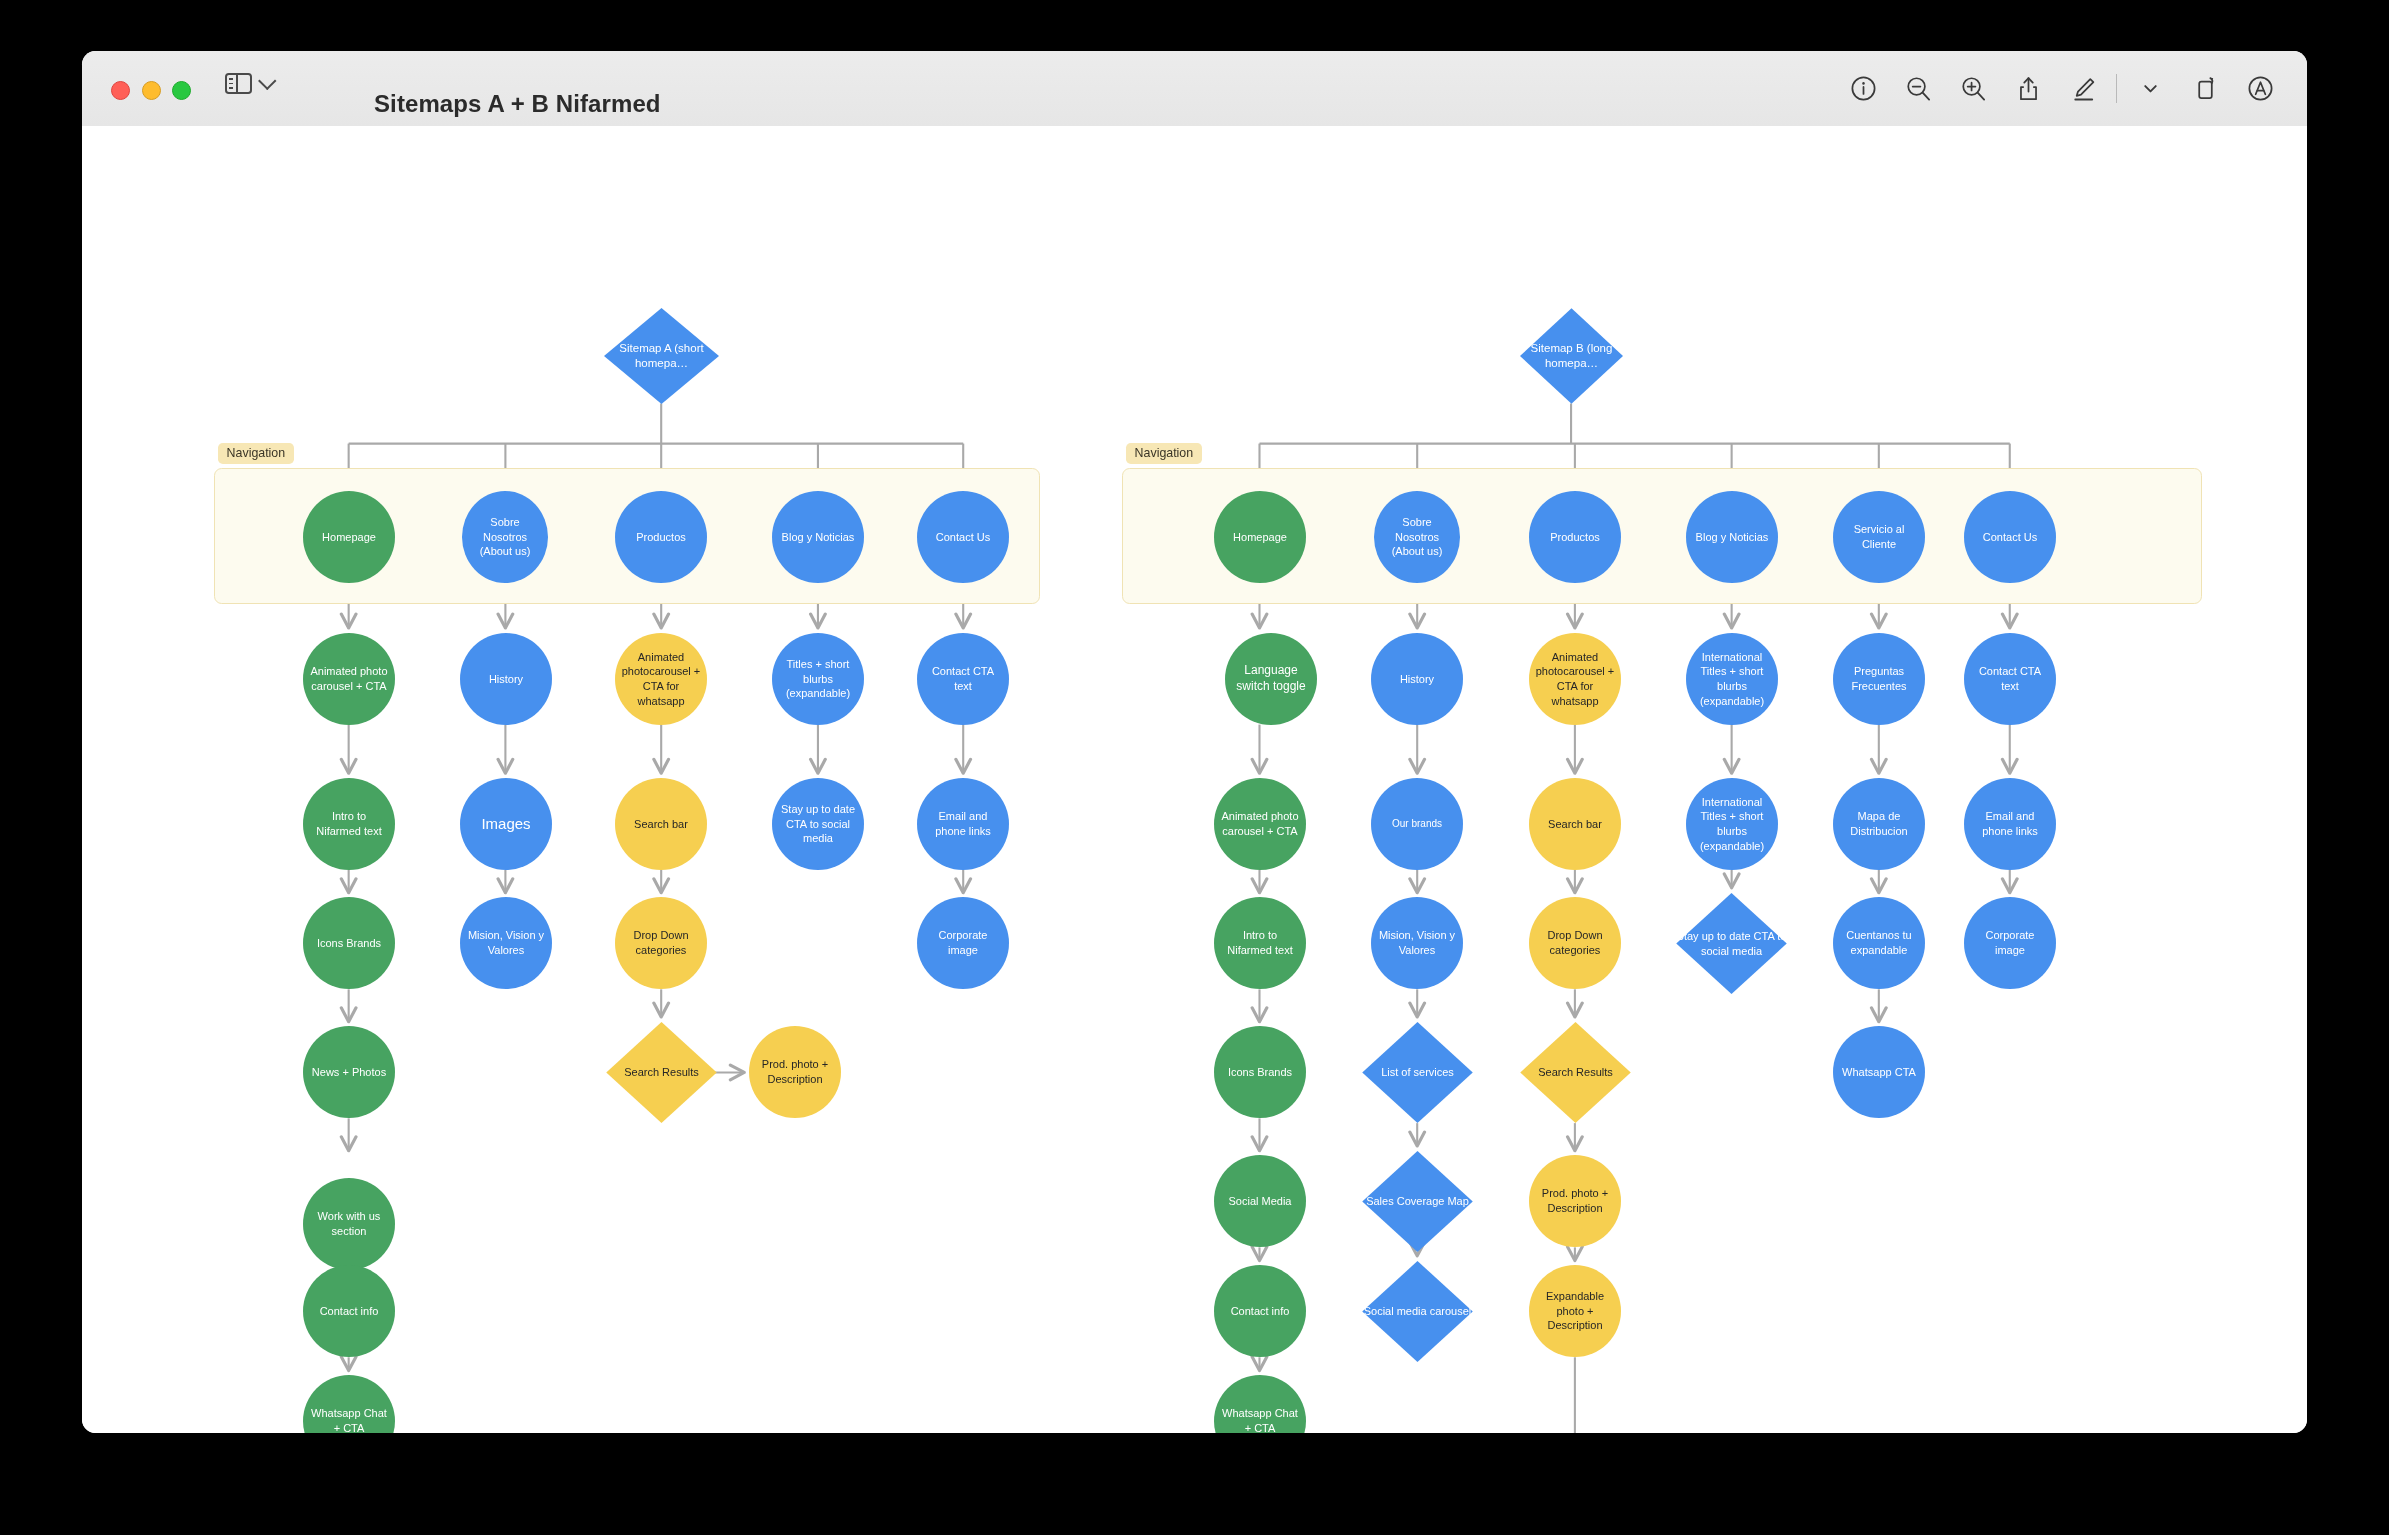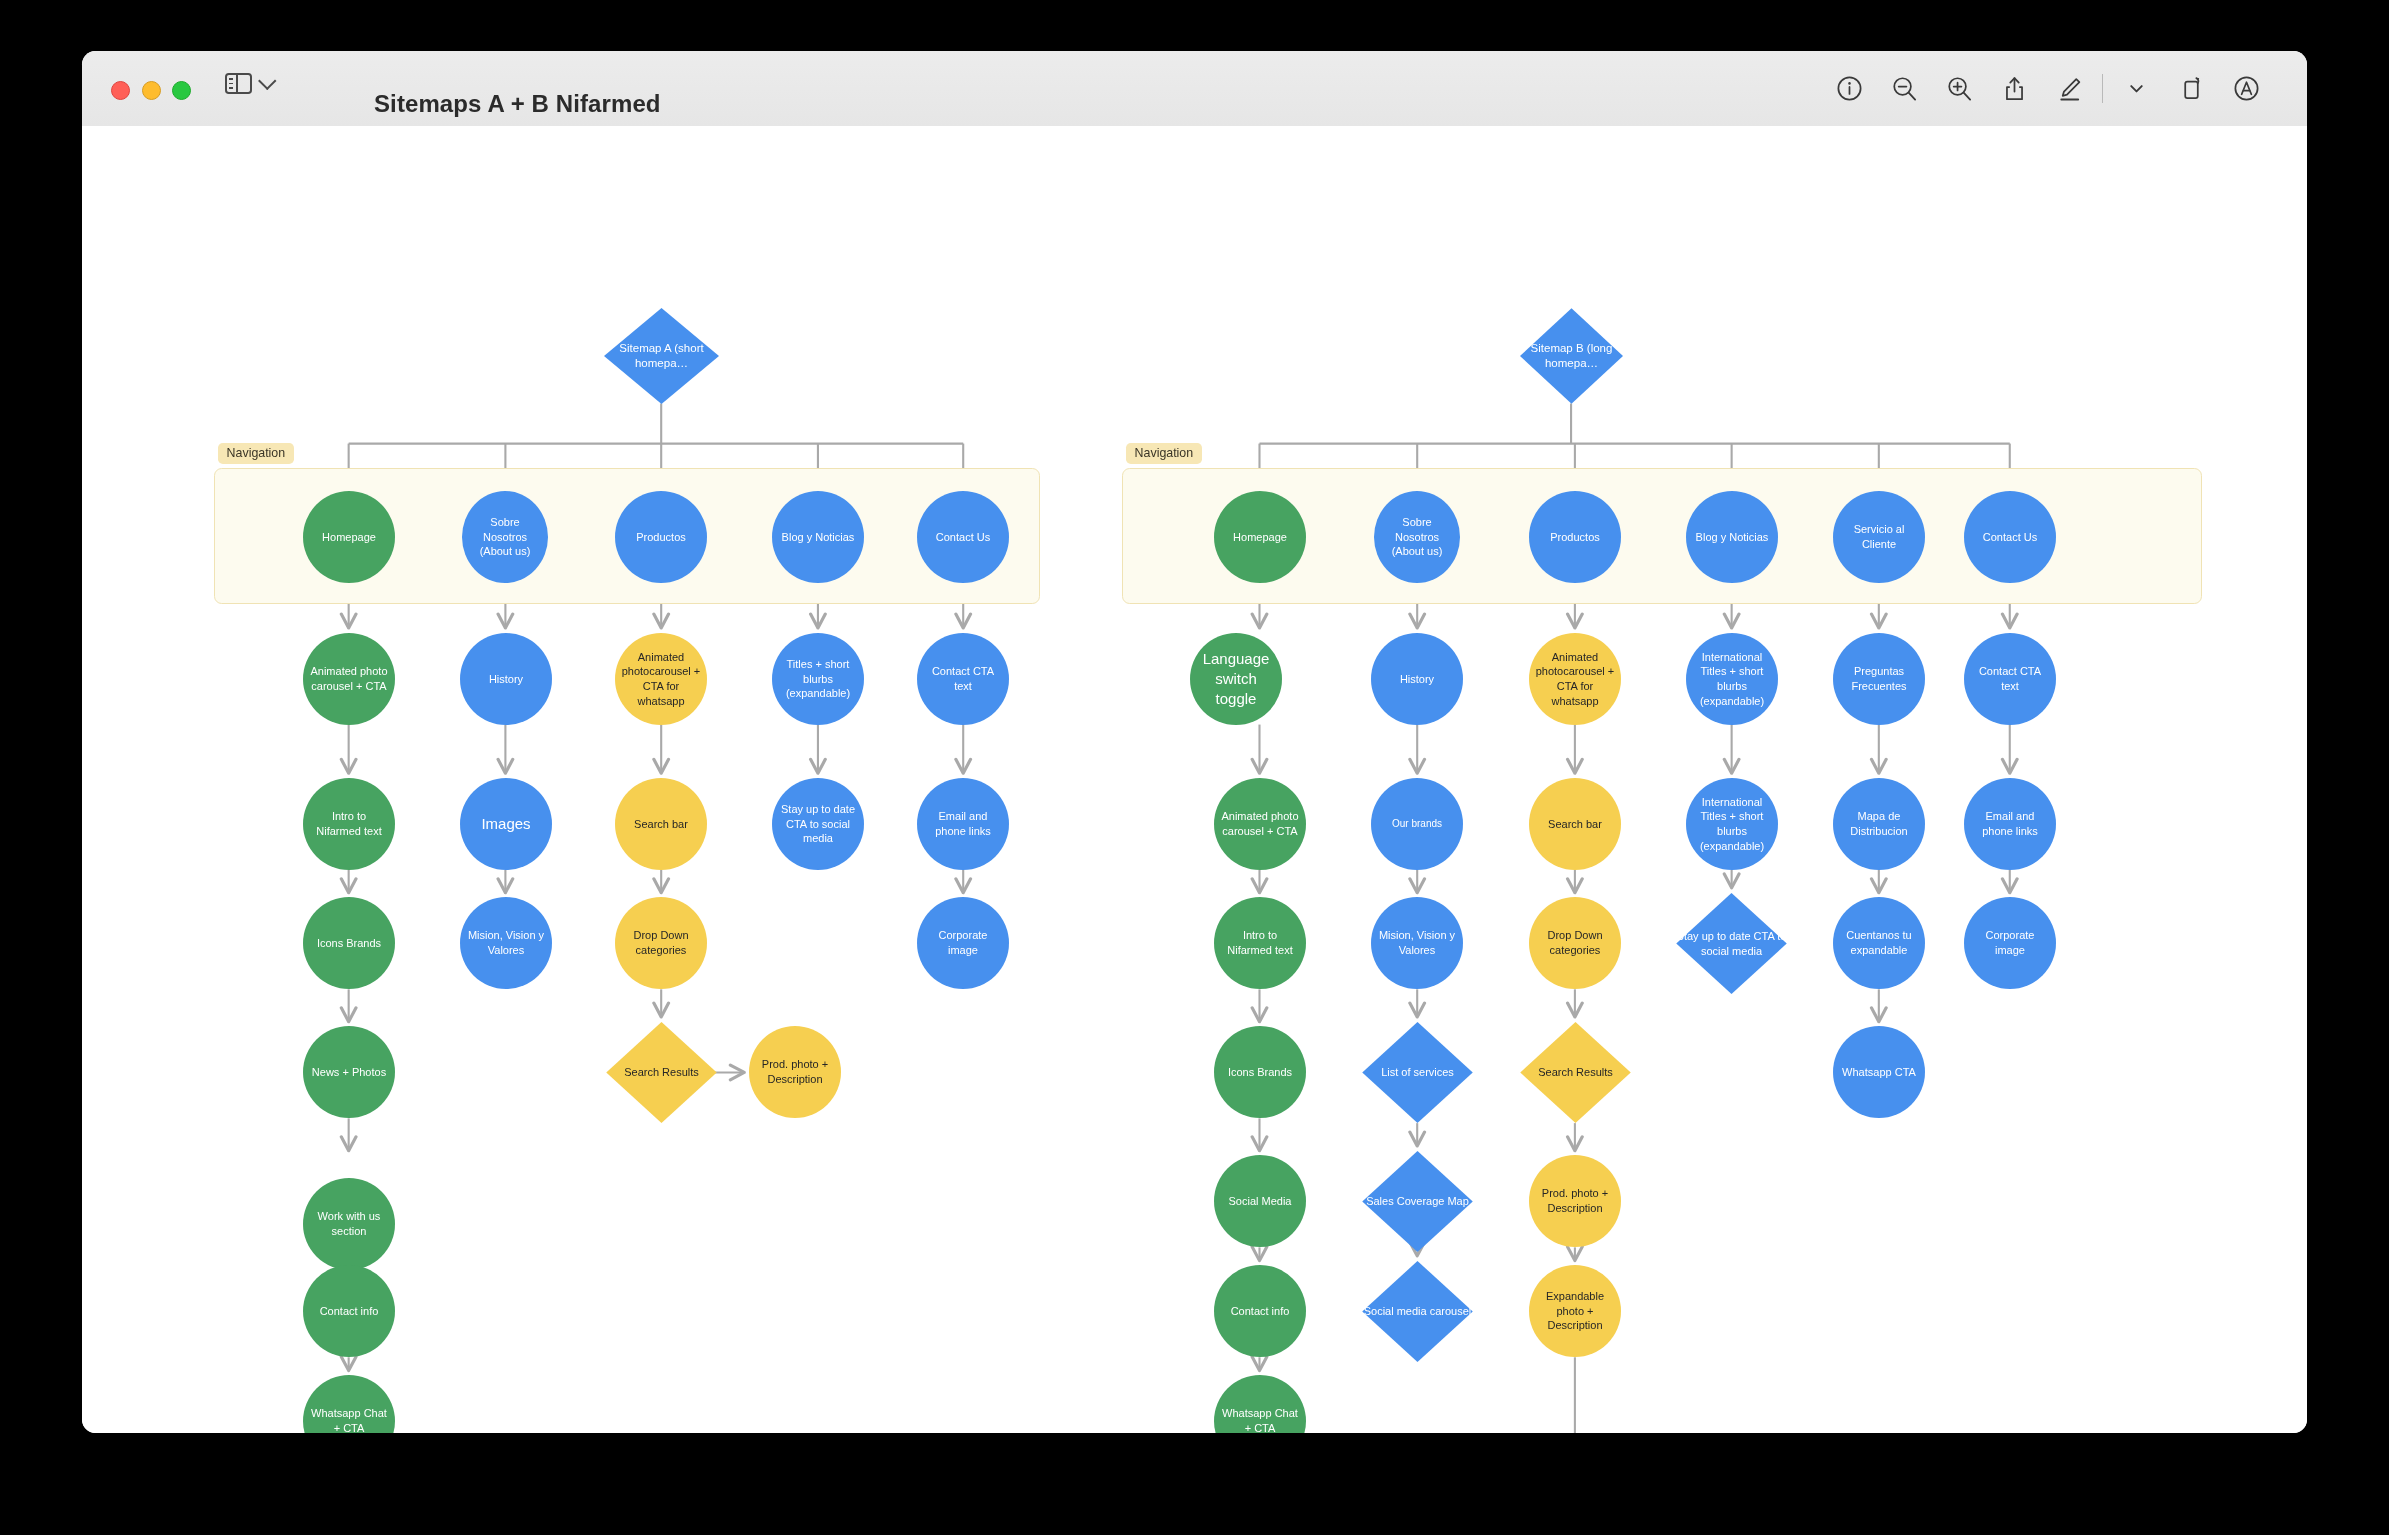--- a/index.html
+++ b/index.html
@@ -8,20 +8,21 @@
   
   #window{
     position:absolute;left:82px;top:51px;width:2225px;height:1382px;
     background:#ffffff;border-radius:13.4px;overflow:hidden;
     box-shadow:0 17px 57px rgba(0,0,0,.55);
   }
   #titlebar{
     position:relative;height:75px;width:100%;
     background:linear-gradient(#ececec,#e6e6e6);
     border-bottom:1px solid #c9c9c9;
+    padding-left:14px;
   }
   .traffic{position:absolute;top:30px;display:flex;gap:11.5px;left:29px;}
   .tl{width:17px;height:17px;border-radius:50%;}
   .tl.red{background:#ff5f57;border:1px solid #e0443e;}
   .tl.yellow{background:#febc2e;border:1px solid #d79c21;}
   .tl.green{background:#28c840;border:1px solid #1dab2b;}
 
   .sidebar-toggle{position:absolute;left:143px;top:22px;display:flex;align-items:center;gap:8.6px;cursor:default;}
   .sb-glyph{width:27px;height:21px;border:2.1px solid #4a4a4a;border-radius:3.8px;position:relative;box-sizing:border-box;}
   .sb-glyph:after{content:"";position:absolute;left:8.6px;top:-1.9px;bottom:-1.9px;width:2.1px;background:#4a4a4a;}
@@ -333,21 +334,21 @@
         <div class="navtag" style="left: 1044px; top: 317px;">Navigation</div>
         <div class="diamond" style="left: 1438px; top: 182px; width: 103px; height: 96px;">
           <svg width="103" height="96" viewBox="0 0 108 100" style="position: absolute; left: 0px; top: 0px;">
             <path d="M54 0 L108 50 L54 100 L0 50 Z" fill="#4790ee"></path>
           </svg>
           <div class="dlabel" style="font-size: 11.5px;">Sitemap B (long homepa…</div>
         </div>
         <div class="node ellipse green" style="left: 1132px; top: 365px; width: 92px; height: 92px; font-size: 11px;">
           <span>Homepage</span>
         </div>
-        <div class="node ellipse green" style="left: 1108px; top: 507px; width: 92px; height: 92px; font-size: 15px;">
+        <div class="node ellipse green" style="left: 1143px; top: 507px; width: 92px; height: 92px; font-size: 12px;">
           <span>Language switch toggle</span>
         </div>
         <div class="node ellipse green" style="left: 1132px; top: 652px; width: 92px; height: 92px; font-size: 11px;">
           <span>Animated photo carousel + CTA</span>
         </div>
         <div class="node ellipse green" style="left: 1132px; top: 771px; width: 92px; height: 92px; font-size: 11px;">
           <span>Intro to Nifarmed text</span>
         </div>
         <div class="node ellipse green" style="left: 1132px; top: 900px; width: 92px; height: 92px; font-size: 11px;">
           <span>Icons Brands</span>

